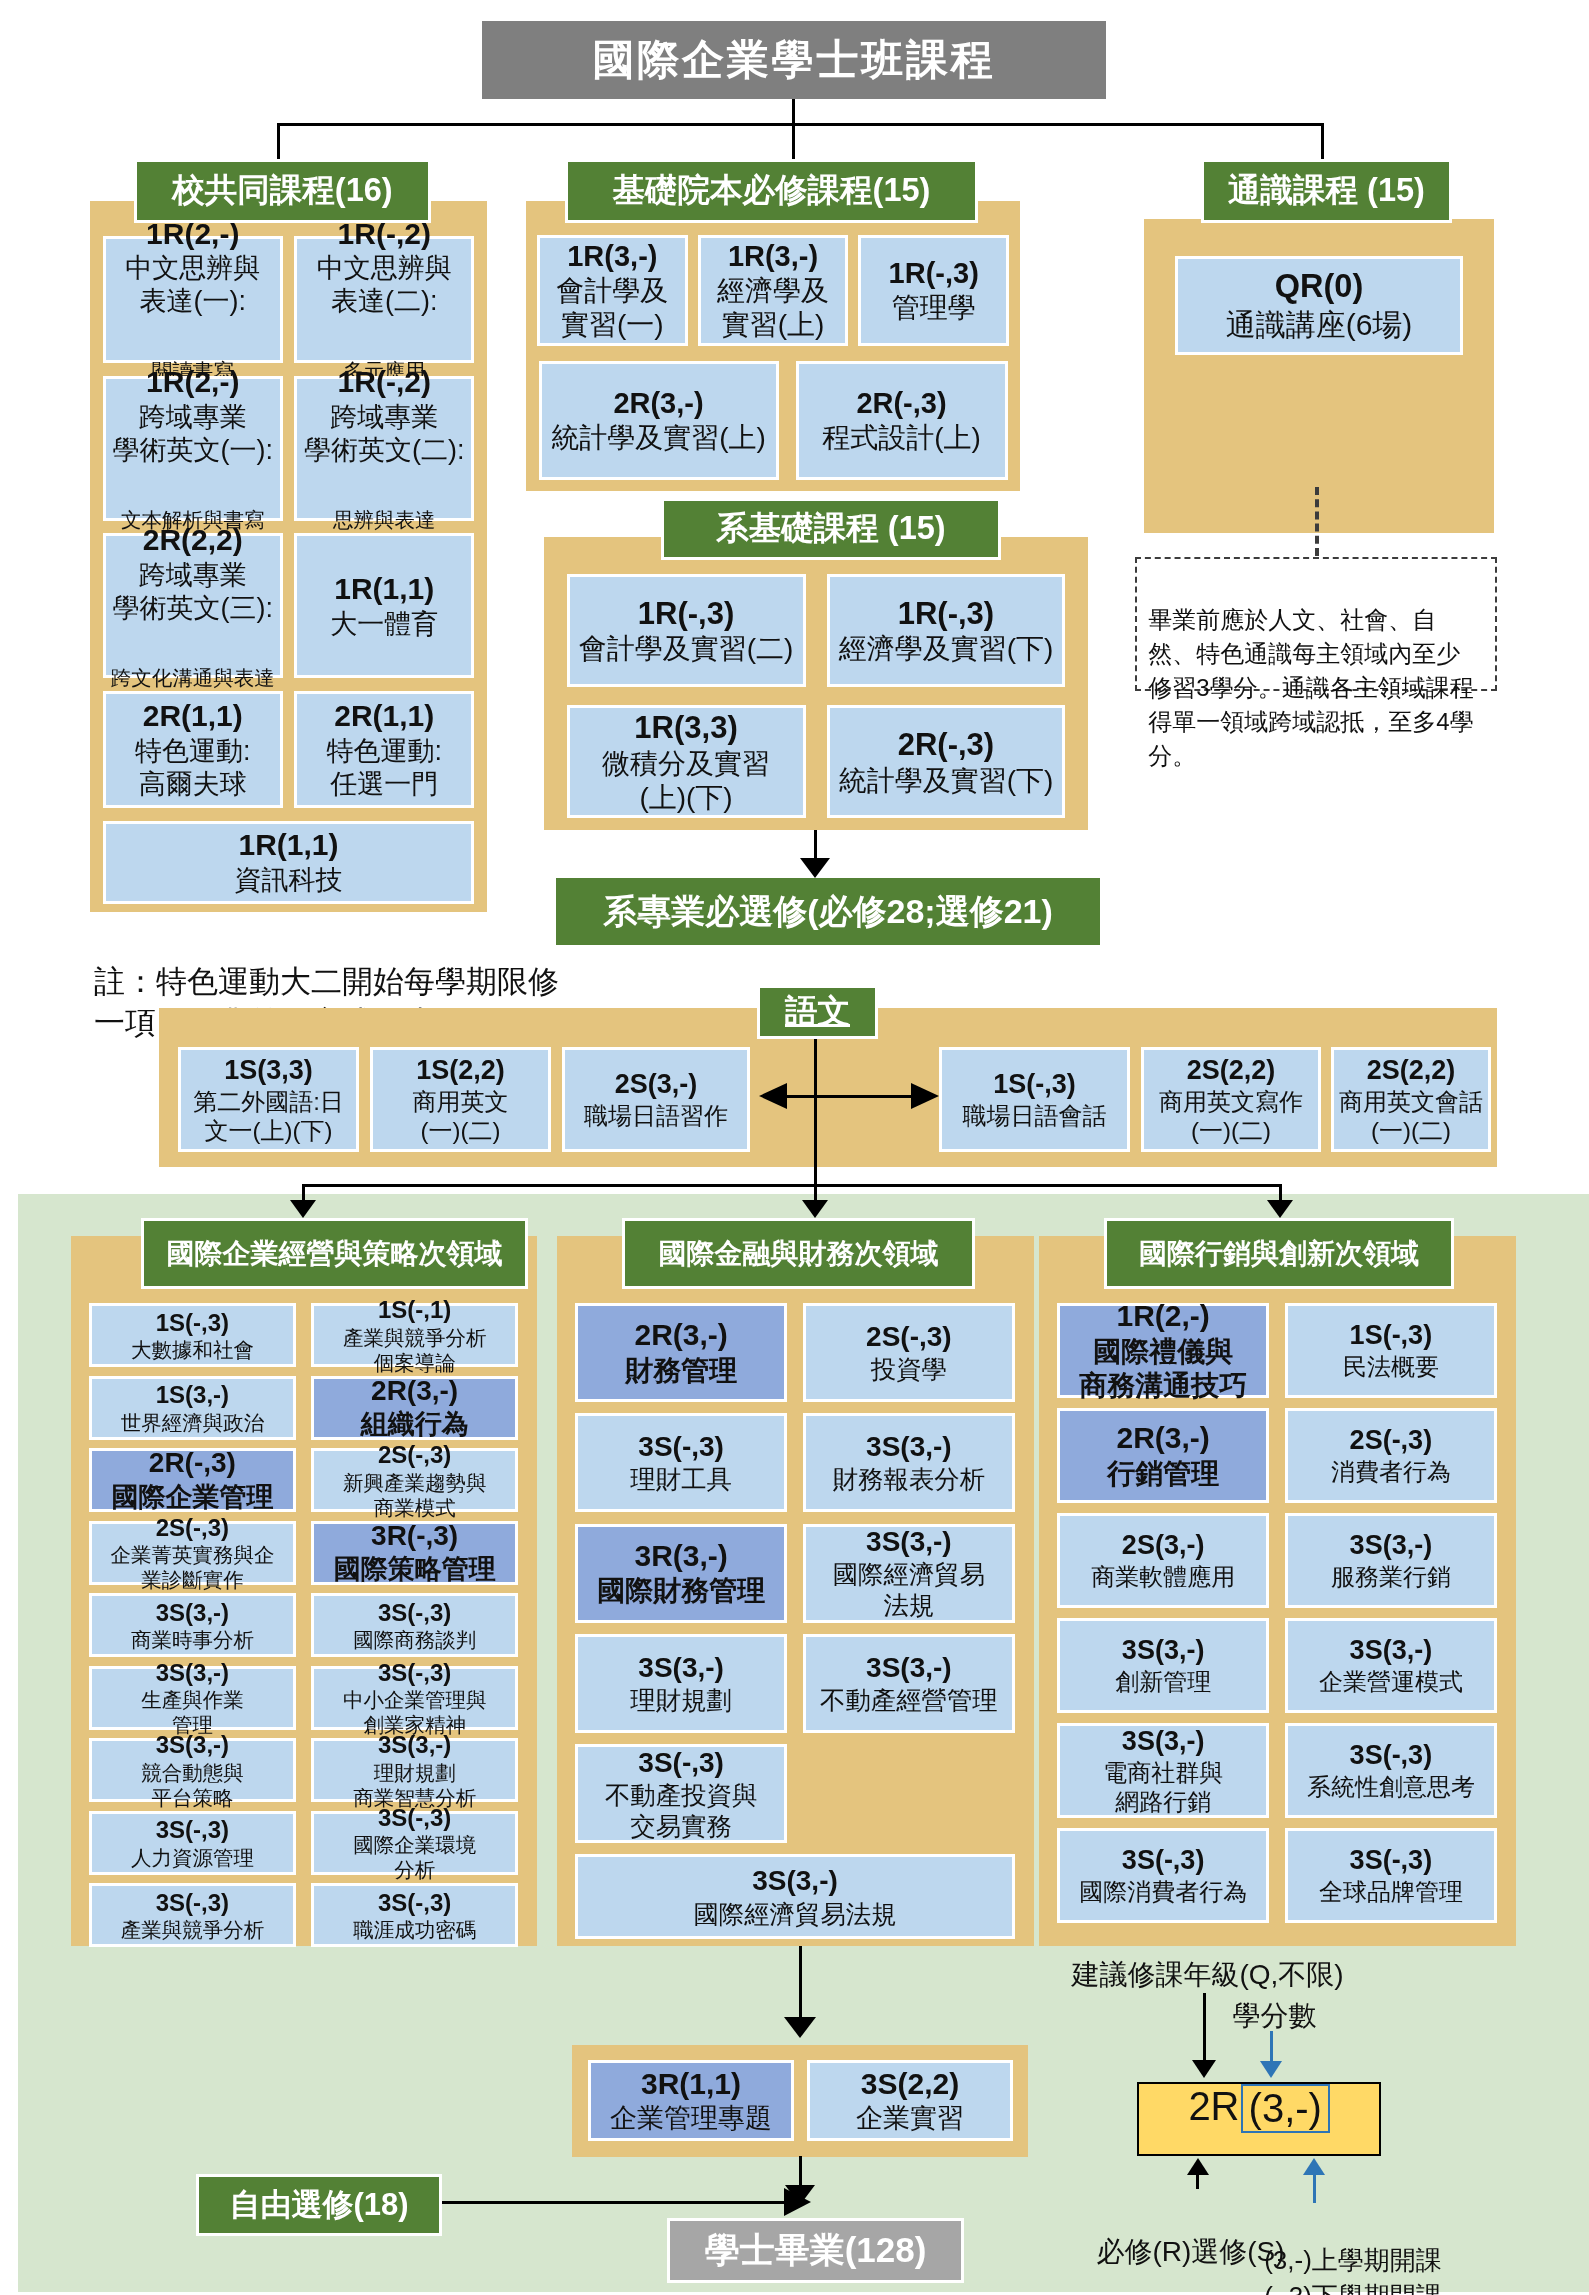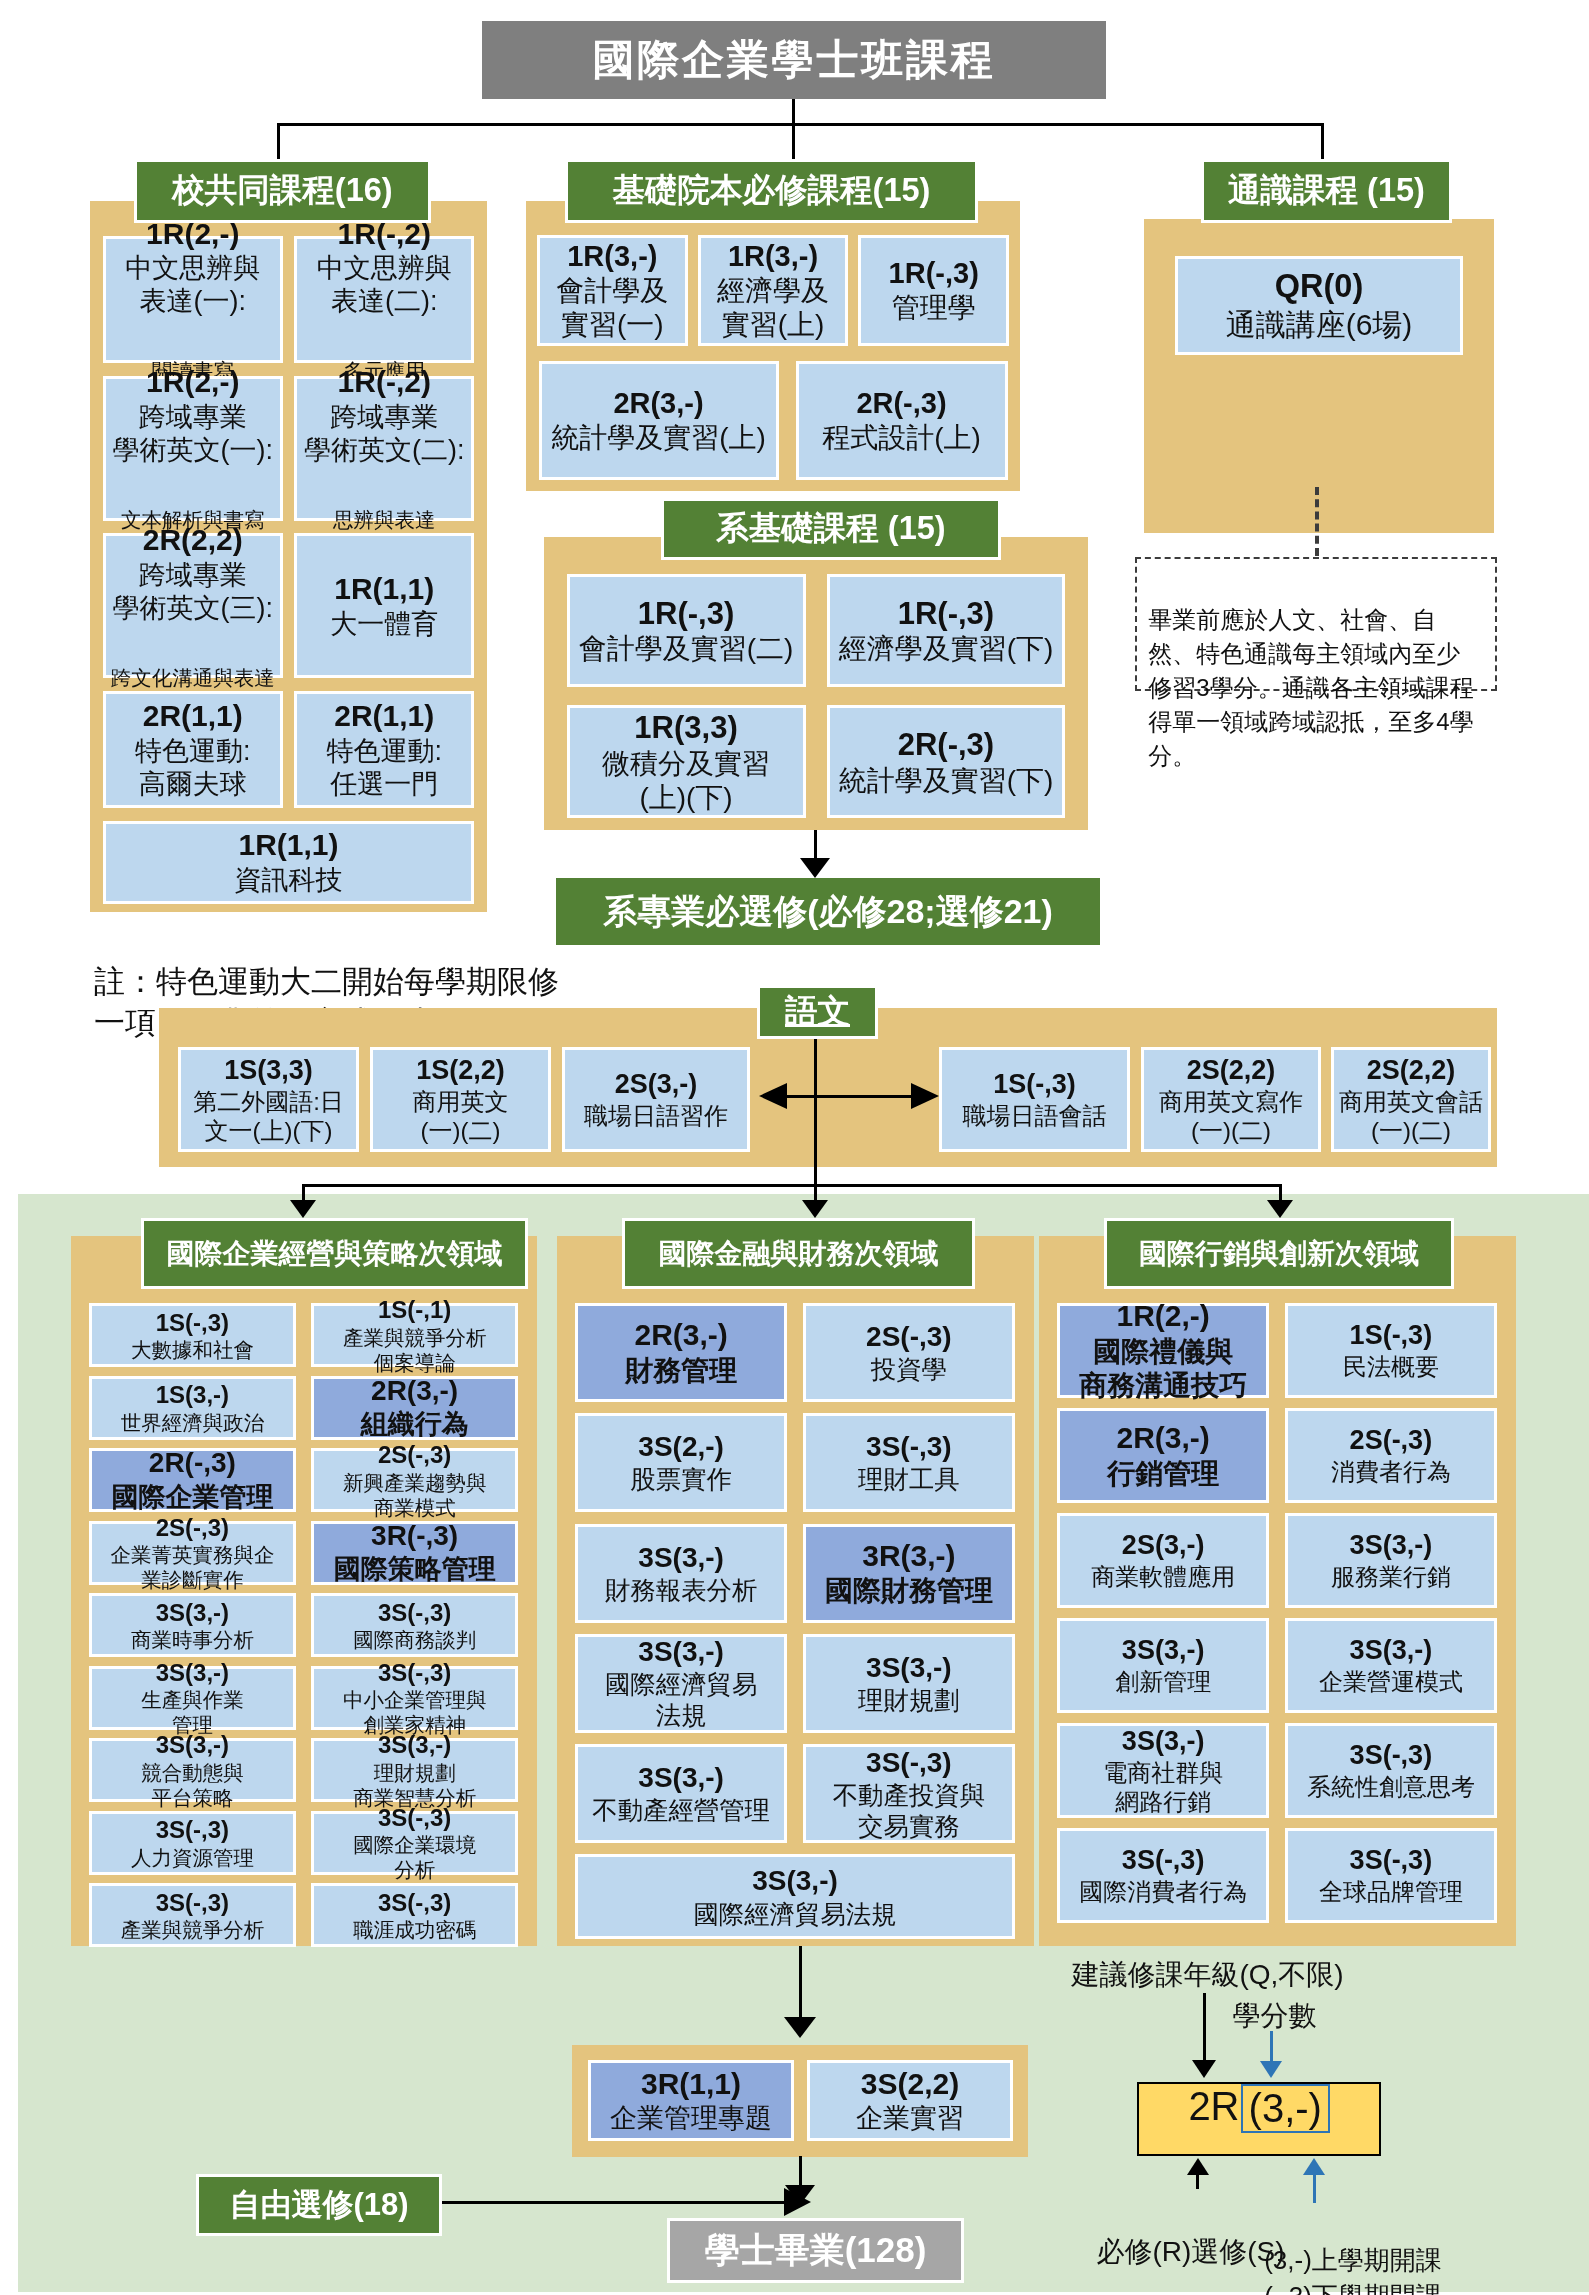--- a/index.html
+++ b/index.html
@@ -341,24 +341,20 @@
   <div class="domgrid dg2" style="left:575px;top:1303px;width:440px;">
     <div class="c req">
         <div class="cd">2R(3,-)</div>
         <div class="nm">財務管理</div>
       </div>
     <div class="c">
         <div class="cd">2S(-,3)</div>
         <div class="nm">投資學</div>
       </div>
     <div class="c">
-        <div class="cd">3S(2,-)</div>
-        <div class="nm">股票實作</div>
-      </div>
-    <div class="c">
         <div class="cd">3S(-,3)</div>
         <div class="nm">理財工具</div>
       </div>
     <div class="c">
         <div class="cd">3S(3,-)</div>
         <div class="nm">財務報表分析</div>
       </div>
     <div class="c req">
         <div class="cd">3R(3,-)</div>
         <div class="nm">國際財務管理</div>

